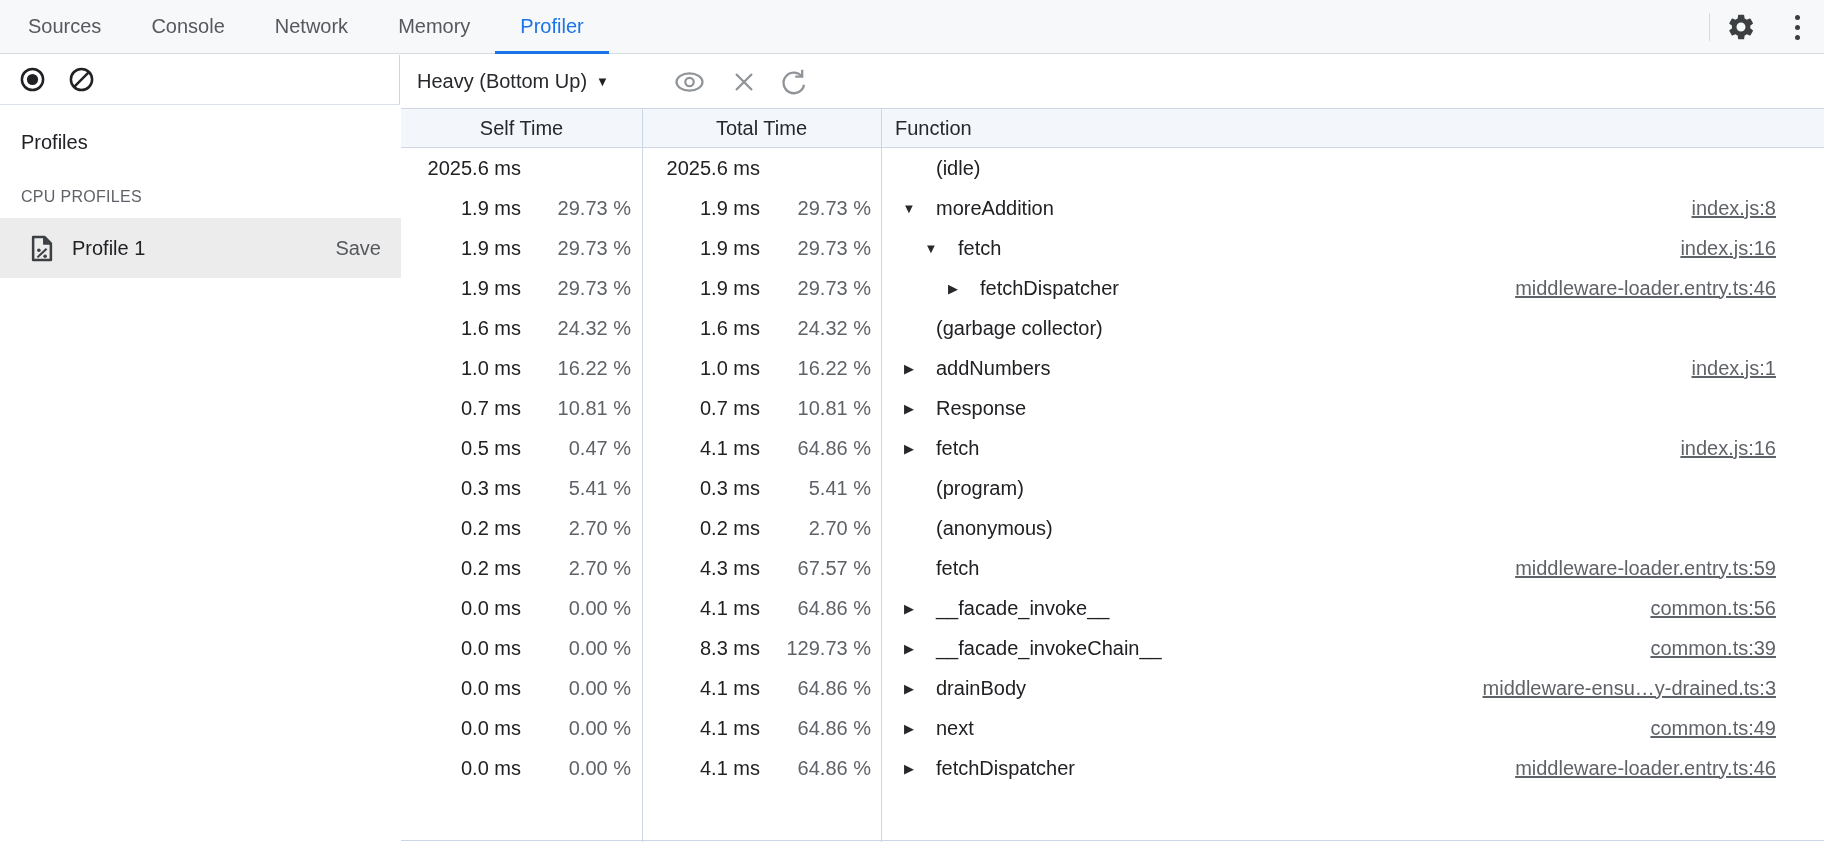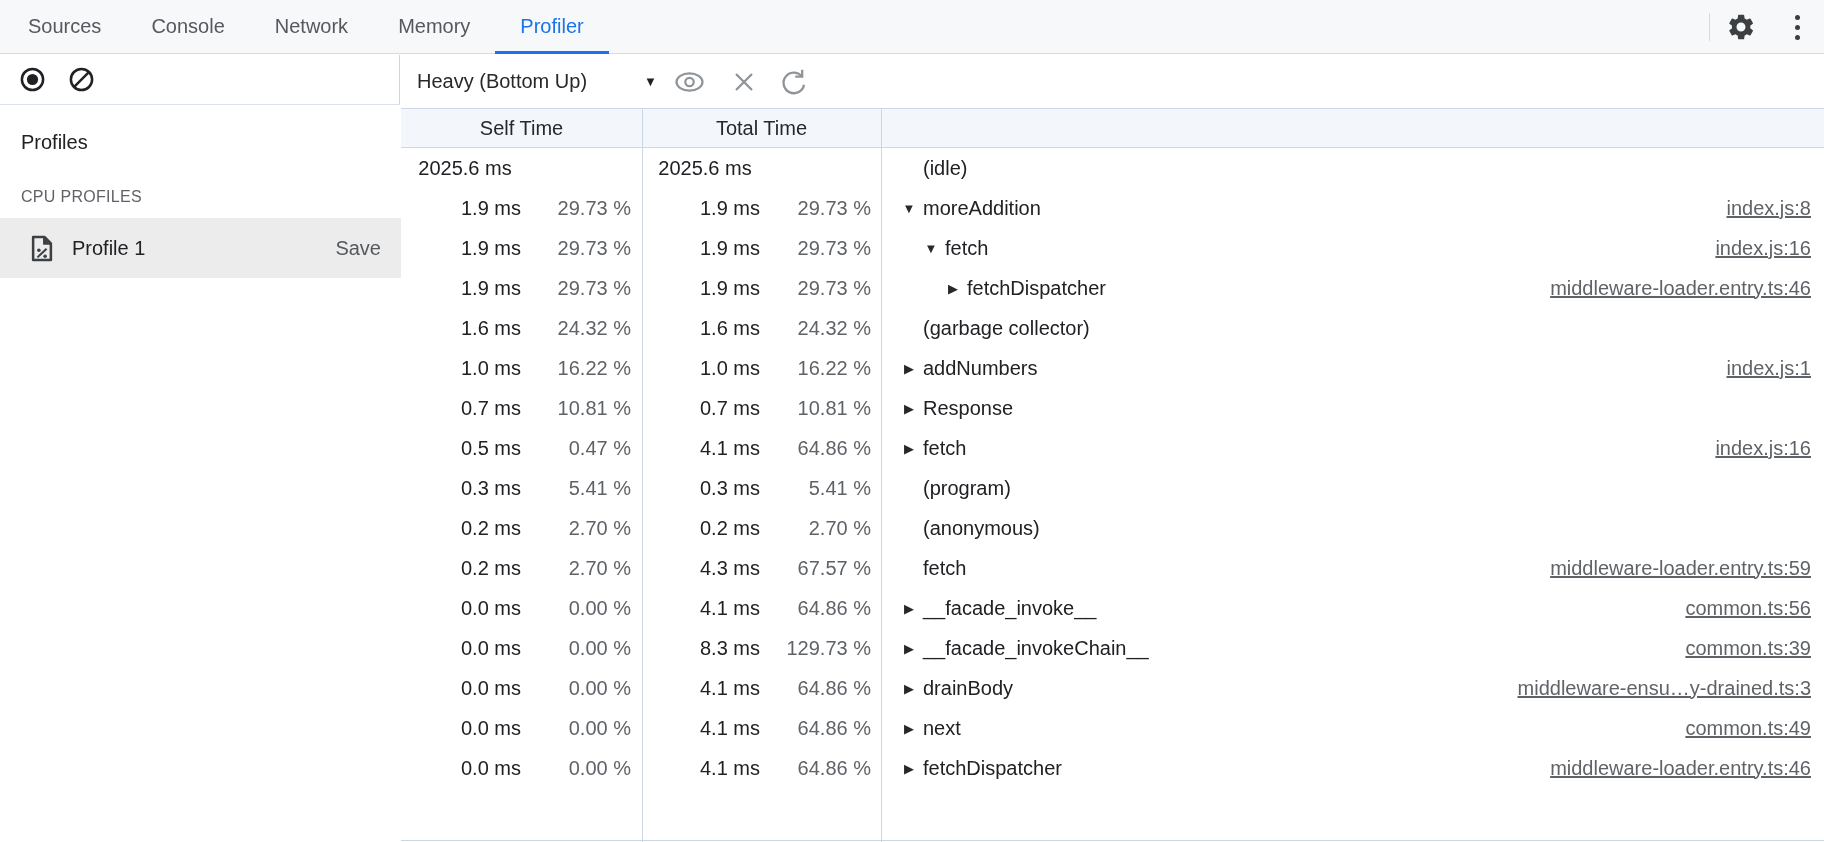--- a/index.html
+++ b/index.html
@@ -48,21 +48,21 @@
     padding:0 22px 0 30px;box-sizing:border-box;cursor:pointer;
   }
   .profile-label{margin-left:18px;font-size:20px;color:#202124}
   .save-link{margin-left:auto;font-size:20px;color:#55595e;cursor:pointer}
   
   .main-toolbar{
     position:absolute;top:55px;left:401px;right:0;height:53px;background:#fff;
   }
   .view-select{
     position:absolute;left:16px;top:0;height:53px;display:flex;align-items:center;
-    font-size:20px;color:#26282b;cursor:pointer;white-space:nowrap;gap:48px;
+    font-size:20px;color:#26282b;cursor:pointer;white-space:nowrap;
   }
   .caret{font-size:13px;color:#202124;margin-left:9px}
   .tb-icon{position:absolute;top:50%;transform:translateY(-50%);cursor:pointer}
   .eye-icon{left:273px}
   .x-icon{left:331px}
   .refresh-icon{left:377px}
   
   .grid{position:absolute;left:401px;top:108px;right:0;bottom:0;background:#fff}
   .grid-header{
     position:absolute;top:0;left:0;right:0;height:40px;box-sizing:border-box;
@@ -77,25 +77,25 @@
   .col-line.l2{left:480px}
   .grid-bottom-line{position:absolute;left:0;right:0;bottom:1px;height:1px;background:#ccd6e6}
   .rows{position:absolute;top:40px;left:0;right:0}
   .row{height:40px;display:flex;align-items:center;font-size:20px;cursor:default}
   .c-self{width:241px;display:flex;box-sizing:border-box;padding-left:8px;flex:none}
   .c-self .ms{width:112px;text-align:right;color:#202124;flex:none}
   .c-self .pct{flex:1;text-align:right;padding-right:11px;color:#5f6368}
   .c-total{width:239px;display:flex;box-sizing:border-box;padding-left:8px;flex:none}
   .c-total .ms{width:110px;text-align:right;color:#202124;flex:none}
   .c-total .pct{flex:1;text-align:right;padding-right:10px;color:#5f6368}
-  .ms.left{text-align:center}
+  .ms.left{text-align:right}
   .c-fn{flex:1;display:flex;align-items:center;padding-left:20px;box-sizing:border-box;min-width:0}
   .arrow{width:16px;text-align:center;font-size:13px;color:#26282b;flex:none}
-  .fn-name{margin-left:6px;white-space:nowrap;color:#202124}
-  .fn-link{margin-left:auto;padding-right:13px;color:#5f6368;text-decoration:underline;white-space:nowrap;cursor:pointer}
+  .fn-name{margin-left:19px;white-space:nowrap;color:#202124}
+  .fn-link{margin-left:auto;padding-right:48px;color:#5f6368;text-decoration:underline;white-space:nowrap;cursor:pointer}
   svg{display:block}
 </style>
 </head>
 <body>
 
 <div class="tabbar">
   <div id="tabs-container" style="display: flex;">
       <div class="tab">
         <span>Sources</span>
       </div>
@@ -194,20 +194,21 @@
         <path d="M24.2 2.2 V9.2 H17.2" fill="none" stroke="#8f9499" stroke-width="2.3"></path>
       </svg>
     </span>
   </div>
 </div>
 
 <div class="grid">
   <div class="grid-header">
     <div class="h-self">Self Time</div>
     <div class="h-total">Total Time</div>
+    <div class="h-fn">Function</div>
   </div>
   <div class="rows" id="rows-container">
       <div class="row">
     <div class="c-self">
       <span class="ms left">2025.6 ms</span>
       <span class="pct"></span>
     </div>
     <div class="c-total">
       <span class="ms left">2025.6 ms</span>
       <span class="pct"></span>

